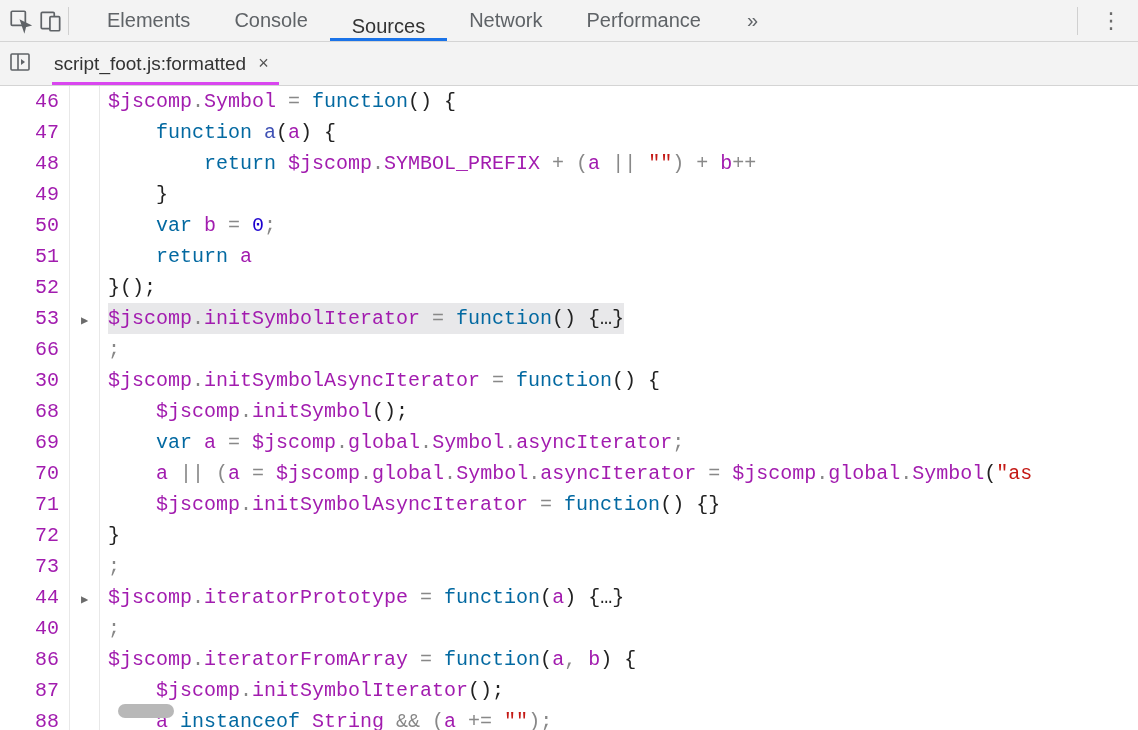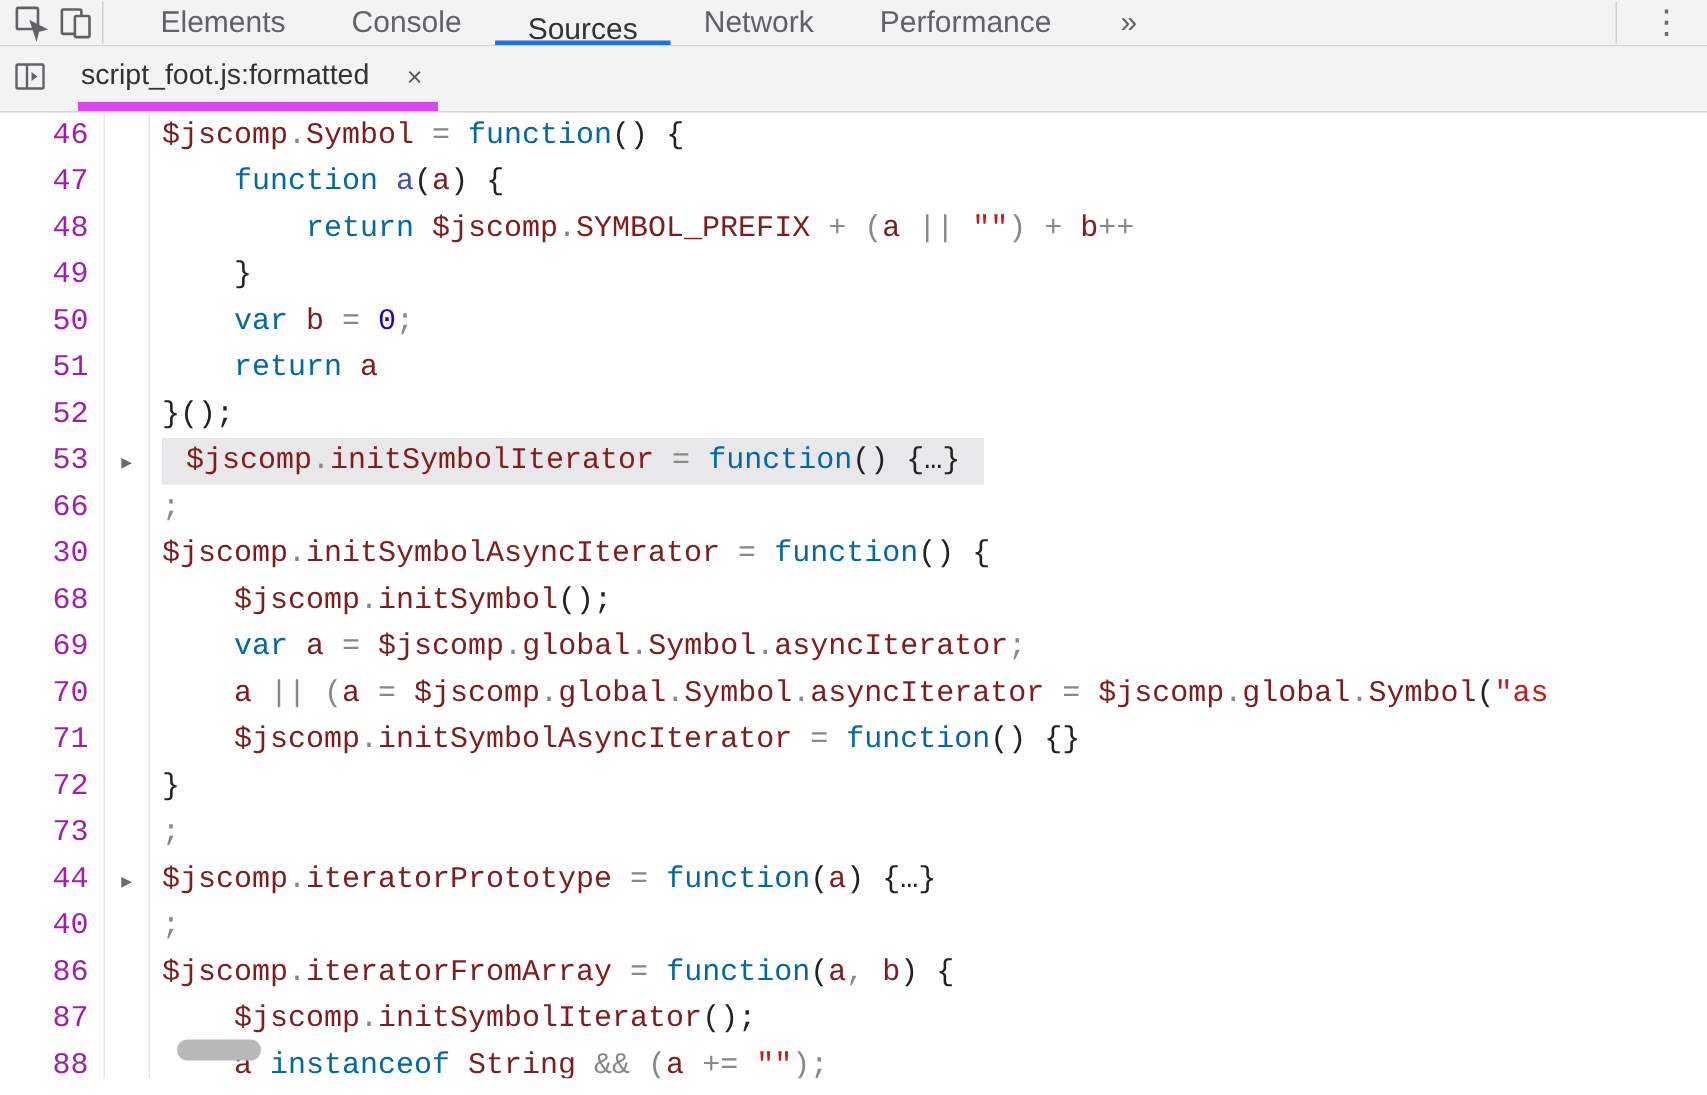--- a/index.html
+++ b/index.html
@@ -6,21 +6,21 @@
 body {
   font-family: -apple-system, BlinkMacSystemFont, "Segoe UI", Helvetica, Arial, sans-serif;
   font-size: 15px;
   color: #333;
   background: #fff;
   width: 1138px;
   height: 730px;
   overflow: hidden;
 }
 .toolbar {
-  height: 31px;
+  height: 42px;
   background: #f3f3f3;
   border-bottom: 1px solid #d4d4d4;
   display: flex;
   align-items: center;
   padding: 0 8px;
 }
 .toolbar-icons { display: flex; align-items: center; gap: 4px; padding-right: 16px; }
 .toolbar-icons svg { display: block; }
 .tab-group { display: flex; align-items: center; height: 100%; }
 .devtab {
@@ -49,25 +49,25 @@
   display: flex;
   align-items: center;
   padding: 0 8px;
 }
 .nav-toggle { margin-right: 20px; }
 .file-tab {
   display: flex;
   align-items: center;
   height: 100%;
   padding: 0 10px 0 2px;
-  border-bottom: 6px solid #d946ef;
+  border-bottom: 3px solid #d946ef;
   padding-top: 3px;
   font-size: 19px;
   color: #333;
-  gap: 25px;
+  gap: 12px;
 }
 .close-x { font-size: 18px; color: #555; }
 
 .editor {
   display: flex;
   height: calc(100% - 86px);
   font-family: Menlo, Consolas, "Courier New", monospace;
   font-size: 20px;
   line-height: 31px;
   overflow: hidden;
@@ -91,28 +91,28 @@
   user-select: none;
 }
 .code-col {
   flex: 1;
   padding-left: 8px;
   white-space: pre;
   overflow: hidden;
 }
 .line { height: 31px; }
 .fold-tri { font-size: 12px; color: #6b6b6b; }
-.tok-default { color: #7f1d1d; }
+.tok-default { color: #a21caf; }
 .tok-kw { color: #0369a1; }
 .tok-fn { color: #3f51b5; }
 .tok-op { color: #888; }
 .tok-num { color: #1c00cf; }
 .tok-str { color: #c41a16; }
 .tok-paren { color: #222; }
-.folded-bg { background: #e8e8ea; display: inline-block; padding: 0 16px; }
+.folded-bg { background: #e8e8ea; display: inline-block; padding: 0 0; }
 .scroll-thumb {
   position: absolute;
   bottom: 12px;
   left: 118px;
   width: 56px;
   height: 14px;
   background: #b8b8b8;
   border-radius: 7px;
 }
 </style>

